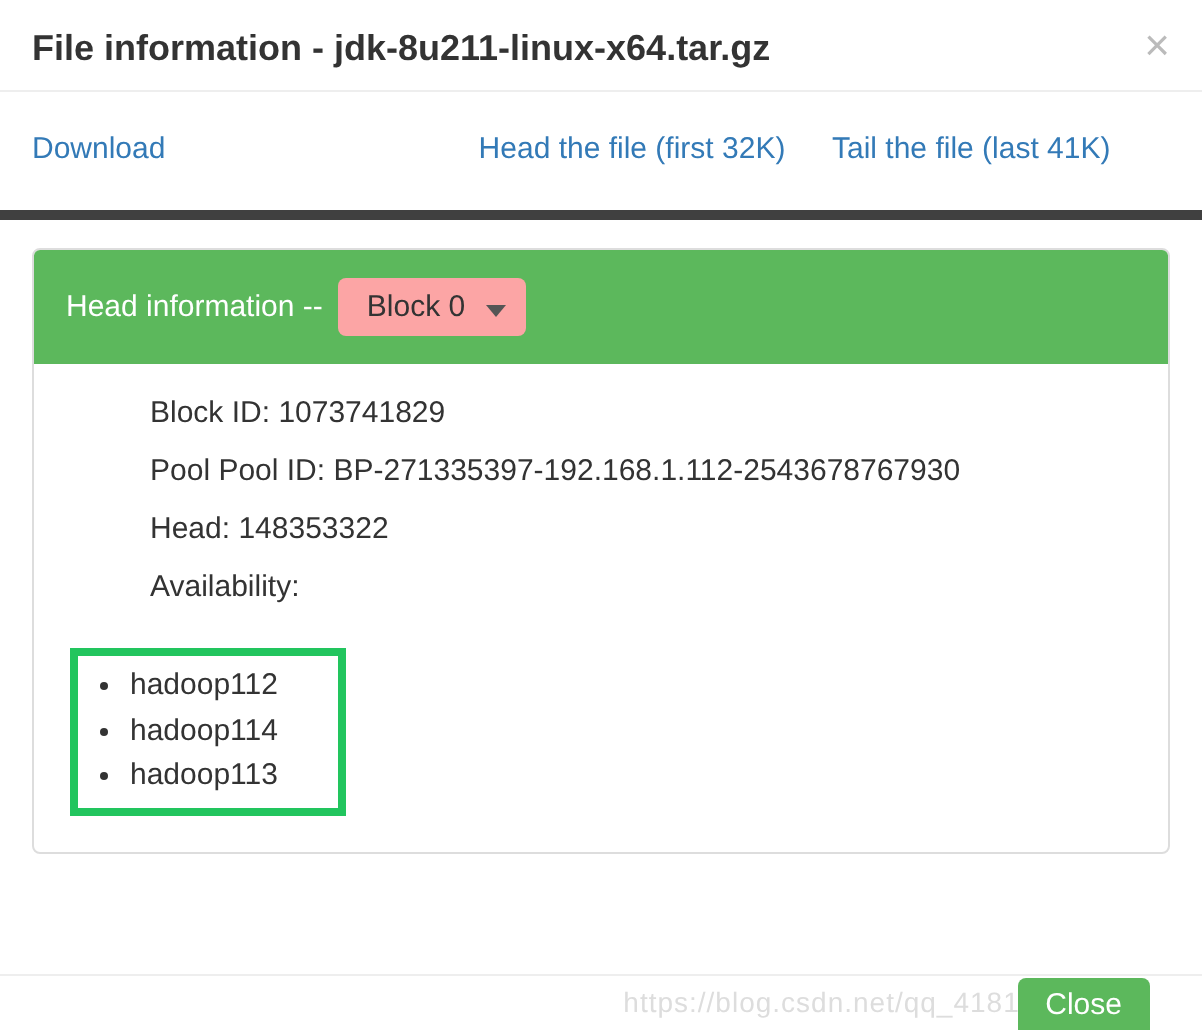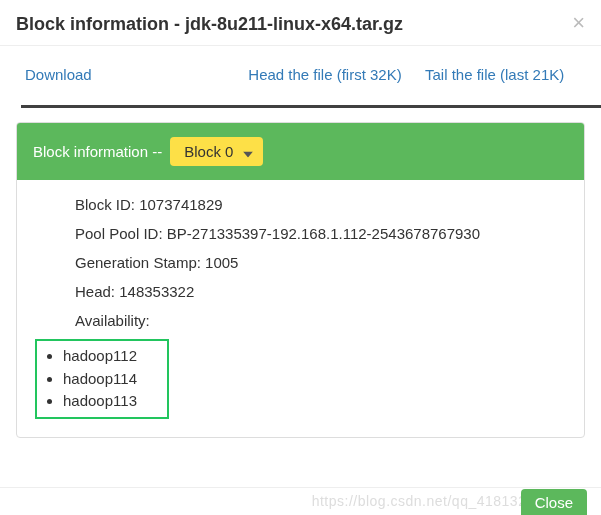--- a/index.html
+++ b/index.html
@@ -30,23 +30,22 @@
       position: absolute;
       right: 16px;
       top: 12px;
       font-size: 22px;
       color: #bbb;
       cursor: pointer;
       line-height: 1;
     }
     .link-row {
       display: flex;
-      padding: 20px 16px 22px 4px;
-      border-bottom: 3px solid #404040;
-      margin-left: 21px;
+      padding: 20px 16px 22px 16px;
+      border-bottom: 5px solid #404040;
     }
     .link-row a {
       color: #337ab7;
       text-decoration: none;
       font-size: 15px;
       cursor: pointer;
     }
     .link-dl { flex: 0 0 200px; }
     .link-head { flex: 0 0 200px; text-align: center; }
     .link-tail { flex: 1; }
@@ -59,21 +58,21 @@
     .panel-head {
       background: #5cb85c;
       color: #fff;
       padding: 14px 16px;
       display: flex;
       align-items: center;
       font-size: 15px;
     }
     .panel-head-label { margin-right: 8px; }
     .select-wrap {
-      background: #fde047;
+      background: #fca5a5;
       color: #333;
       border-radius: 4px;
       padding: 6px 30px 6px 14px;
       position: relative;
       font-size: 15px;
       display: inline-flex;
       align-items: center;
     }
     .select-caret {
       position: absolute;
@@ -83,41 +82,41 @@
       pointer-events: none;
     }
     .panel-body {
       padding: 16px 18px 18px 18px;
       color: #333;
       font-size: 15px;
     }
     .panel-body p { margin-bottom: 12px; margin-left: 40px; }
     .panel-body p:last-of-type { margin-bottom: 6px; }
     .avail-box {
-      border: 2px solid #22c55e;
+      border: 4px solid #22c55e;
       padding: 4px 30px 4px 4px;
-      margin-top: 4px;
+      margin-top: 16px;
       display: inline-block;
     }
     .avail-box ul {
       list-style: disc;
       padding-left: 22px;
     }
     .avail-box li { line-height: 1.5; font-size: 15px; }
     .footer {
       position: absolute;
       bottom: 0;
       left: 0;
       right: 0;
       height: 28px;
       border-top: 1px solid #eee;
     }
     .close-btn {
       position: absolute;
-      right: 14px;
+      right: 26px;
       bottom: 0;
       background: #5cb85c;
       color: #fff;
       border: none;
       border-radius: 4px 4px 0 0;
       padding: 5px 14px 4px 14px;
       font-size: 15px;
       cursor: pointer;
     }
     .watermark {
@@ -129,54 +128,50 @@
       letter-spacing: 0.5px;
       pointer-events: none;
     }
   </style>
 </head>
 <body>
 
 <div class="modal">
 
   <div class="modal-header">
-    <div class="modal-title">Block information - jdk-8u211-linux-x64.tar.gz</div>
+    <div class="modal-title">File information - jdk-8u211-linux-x64.tar.gz</div>
     <div class="close-icon">×</div>
   </div>
 
   <div class="link-row">
     <a class="link-dl">Download</a>
     <a class="link-head">Head the file (first 32K)</a>
-    <a class="link-tail">Tail the file (last 21K)</a>
+    <a class="link-tail">Tail the file (last 41K)</a>
   </div>
 
   <div class="panel">
     <div class="panel-head">
-      <span class="panel-head-label">Block information -- </span>
+      <span class="panel-head-label">Head information -- </span>
       <span class="select-wrap">
         <span>Block 0</span>
         <span class="select-caret">
           <svg width="10" height="6" viewBox="0 0 10 6">
               <path d="M0 0 L5 6 L10 0 Z" fill="#555"></path>
             </svg>
         </span>
       </span>
     </div>
     <div class="panel-body">
       <p>
         <span>Block ID:</span>
         <span>1073741829</span>
       </p>
       <p>
         <span>Pool Pool ID:</span>
         <span>BP-271335397-192.168.1.112-2543678767930</span>
-      </p>
-      <p>
-        <span>Generation Stamp:</span>
-        <span>1005</span>
       </p>
       <p>
         <span>Head:</span>
         <span>148353322</span>
       </p>
       <p>Availability:</p>
       <div class="avail-box">
         <ul>
           <li>hadoop112</li>
           <li>hadoop114</li>

